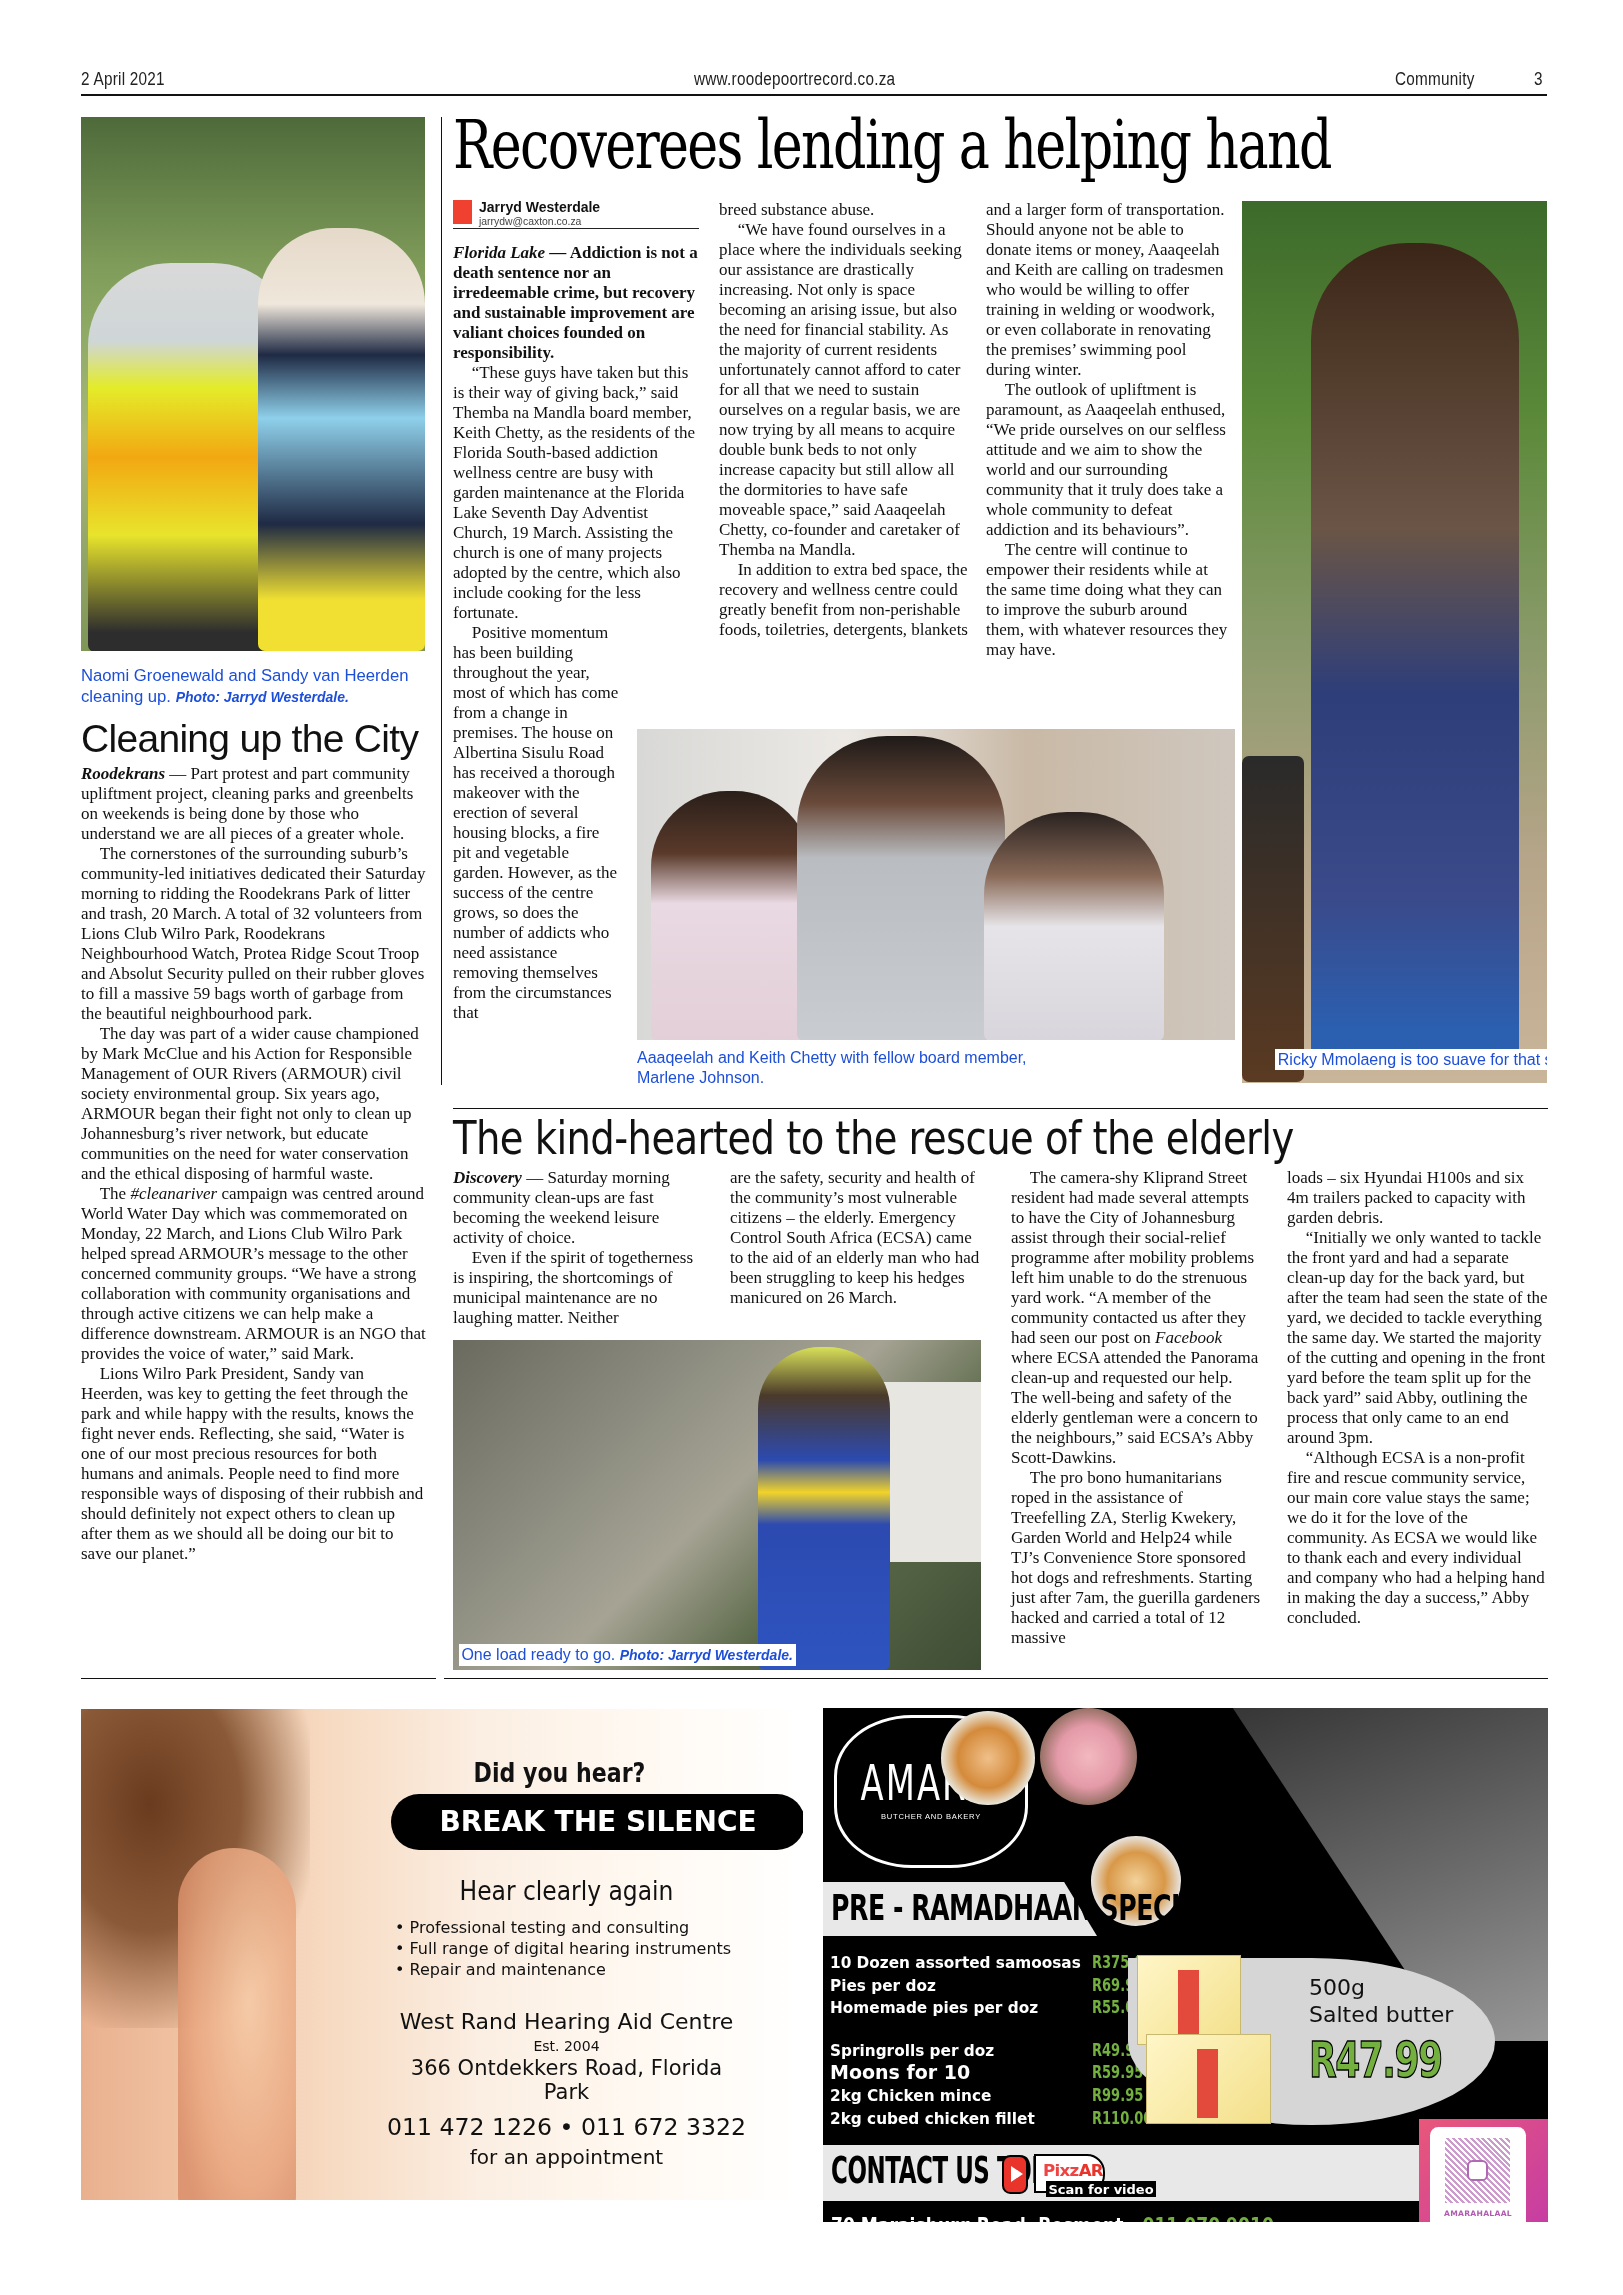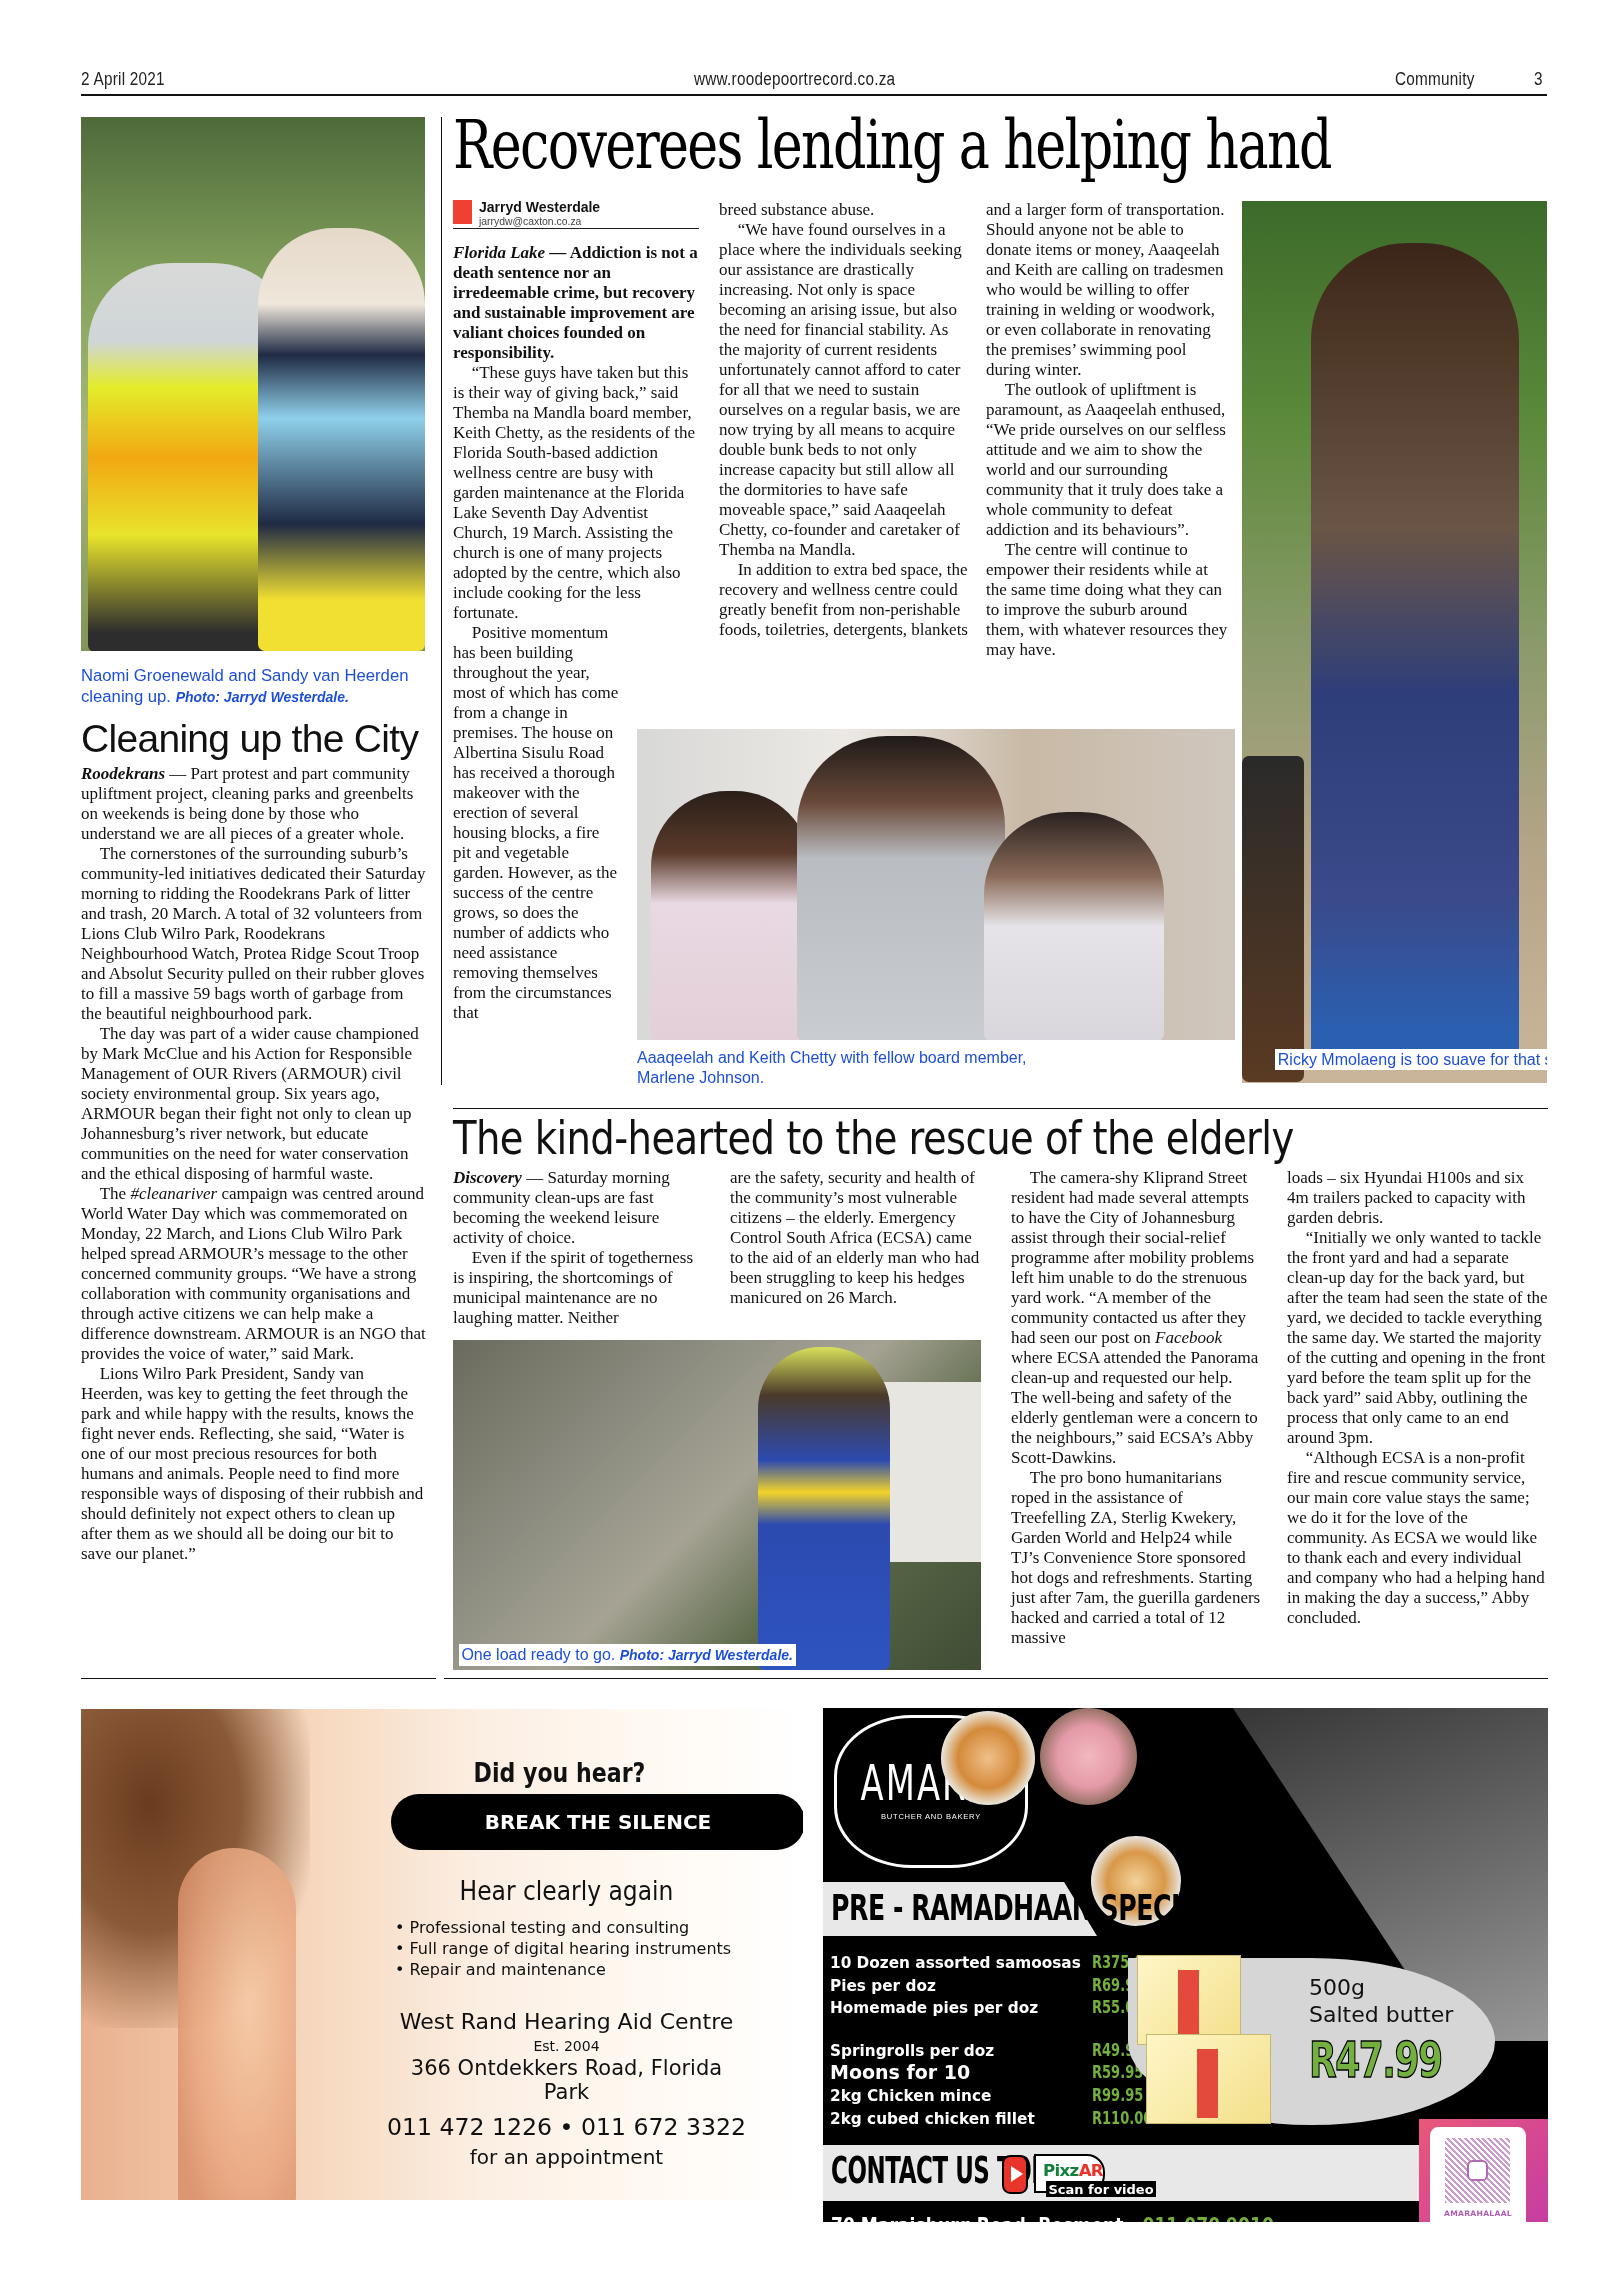--- a/index.html
+++ b/index.html
@@ -29,21 +29,21 @@
   
   .byline-box { width: 19.4px; height: 23.6px; background: #f04030; }
   .byline-name { font-family: "Liberation Sans", sans-serif; font-weight: bold; font-size: 14px; }
   .byline-email { font-family: "Liberation Sans", sans-serif; font-size: 10.4px; color: #444; }
 
   
   .ad-hear { background: linear-gradient(90deg, #e9b08e 0%, #f2c7a8 18%, #f7dcc4 36%, #fbeee2 55%, #fff8f0 75%, #ffffff 100%); }
   .ad-hear .ear-hair { position:absolute; left:0; top:0; width:229px; height:319px; background: radial-gradient(ellipse at 30% 30%, #6b3b1f 0%, #8a5a38 40%, rgba(200,140,100,0) 75%); }
   .ad-hear .ear { position:absolute; left:97px; top:139px; width:118px; height:389px; border-radius: 56px 62px 42px 42px; background: radial-gradient(ellipse at 60% 40%, #f6c9a5 0%, #e8a57e 55%, #d98e68 80%); opacity: 0.85; }
   .ad-hear-title { font-family: "DejaVu Sans", sans-serif; font-weight: bold; font-size: 26px; transform: scaleX(0.85); transform-origin: center; text-align:center; }
-  .pill { background: #000; color: #fff; border-radius: 35px; font-family: "DejaVu Sans", sans-serif; font-weight: bold; font-size: 20px; text-align: center; line-height: 56px; }
+  .pill { background: #000; color: #fff; border-radius: 35px; font-family: "DejaVu Sans", sans-serif; font-weight: bold; font-size: 28px; text-align: center; line-height: 56px; }
   .ad-hear-sub { font-family: "DejaVu Sans", sans-serif; font-size: 26px; text-align: center; transform: scaleX(0.9); }
   .ad-hear-list { font-family: "DejaVu Sans", sans-serif; font-size: 16px; line-height: 21px; list-style: none; }
   .ad-hear-list li::before { content: "• "; }
   .ad-hear-center { font-family: "DejaVu Sans", sans-serif; text-align: center; color: #111; }
 
   
   .ad-amaras { background: #000; overflow: hidden; }
   .amaras-diag { position:absolute; left: 264px; top: 0; width: 486px; height: 333px; background: linear-gradient(160deg, #2b2b2b 0%, #6c6c6c 60%, #999 100%); clip-path: polygon(30% 0, 100% 0, 100% 100%, 75% 100%); }
   .amaras-logo { border: 3.5px solid #fff; border-radius: 50%; color: #fff; text-align: center; }
   .amaras-logo-name { font-family: "DejaVu Sans Condensed", "DejaVu Sans", sans-serif; font-size: 50px; letter-spacing: 2.8px; transform: scaleX(0.75); }
@@ -222,21 +222,21 @@
   <div class="abs" style="left:486px; top:267px; font-family:'DejaVu Sans',sans-serif; font-size:22px; color:#111;">500g</div>
   <div class="abs" style="left:486px; top:294px; font-family:'DejaVu Sans',sans-serif; font-size:22px; color:#111;">Salted butter</div>
   <div class="abs" style="left:486px; top:323px; font-family:'DejaVu Sans',sans-serif; font-weight:bold; font-size:50px; color:#74b040; -webkit-text-stroke:1.4px #000; transform:scaleX(0.72); transform-origin:left; white-space:nowrap; letter-spacing:-2.1px;">R47.99</div>
 
   <div class="abs contact-band" style="left:0; top:444px; width:725px; height:56px; top:437px;"></div>
   <div class="abs contact-text" style="left:8.3px; top:441px;">CONTACT US TODAY!</div>
   <div class="abs" style="left:179px; top:447px; width:26px; height:39px; background:#e8342a; border:2.1px solid #000; border-radius:8.3px;">
     <div style="position:absolute; left:7px; top:9px; width:0; height:0; border-left:12.5px solid #fff; border-top:8.3px solid transparent; border-bottom:8.3px solid transparent;"></div>
   </div>
   <div class="abs" style="left:211px; top:446px; width:71px; height:39px; background:#fff; border:2.1px solid #000; border-radius:0 18px 18px 0;">
-    <div style="position:absolute; left:7px; top:4.2px; font-family:'DejaVu Sans',sans-serif; font-weight:bold; font-size:16.7px; letter-spacing:-0.7px; white-space:nowrap;"><span style="color:#15803d;">Pixz</span><span style="color:#e8342a;">AR</span></div>
+    <div style="position:absolute; left:7px; top:4.2px; font-family:'DejaVu Sans',sans-serif; font-weight:bold; font-size:16.7px; letter-spacing:-0.7px; white-space:nowrap;"><span style="color:#ef4444;">Pixz</span><span style="color:#e8342a;">AR</span></div>
     <div style="position:absolute; left:9.7px; top:25px; background:#000; color:#fff; font-family:'DejaVu Sans',sans-serif; font-weight:bold; font-size:13px; padding:0.7px 2.8px; white-space:nowrap;">Scan for video</div>
   </div>
 
   <div class="abs qr-box" style="left:596px; top:411px; width:140px; height:122px; top:411px;">
     <div class="abs qr-inner" style="left:11px; top:8.3px; width:96px; height:104px;">
       <div style="position:absolute; left:15.3px; top:11px; width:65px; height:65px; background: repeating-linear-gradient(45deg,#c28ac4 0 2.1px,#fff 2.1px 4.2px), repeating-linear-gradient(-45deg,#d2a2d4 0 1.4px,transparent 1.4px 3.5px); opacity:0.85;"></div>
       <div style="position:absolute; left:37px; top:33px; width:21px; height:21px; border:2.8px solid #b06ab4; border-radius:5.6px; background:#fff;"></div>
       <div style="position:absolute; left:0; top:82px; width:96px; text-align:center; font-family:'DejaVu Sans',sans-serif; font-weight:bold; font-size:7.6px; color:#b05ab0; letter-spacing:0.3px;">AMARAHALAAL</div>
     </div>
   </div>

